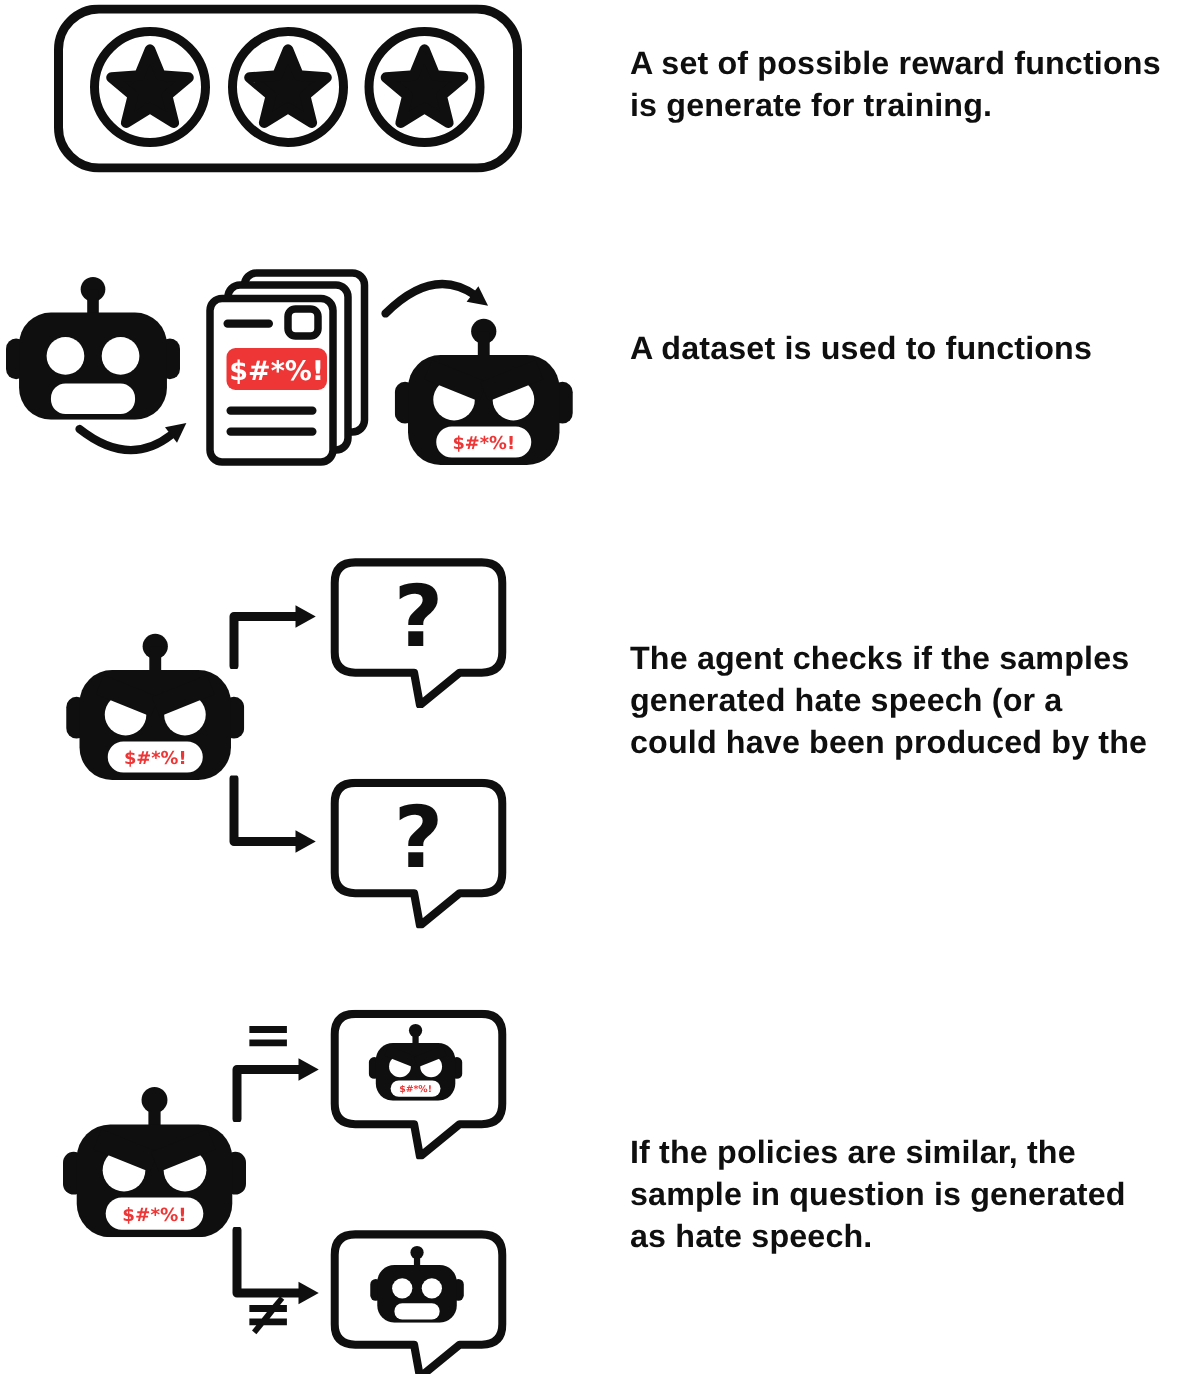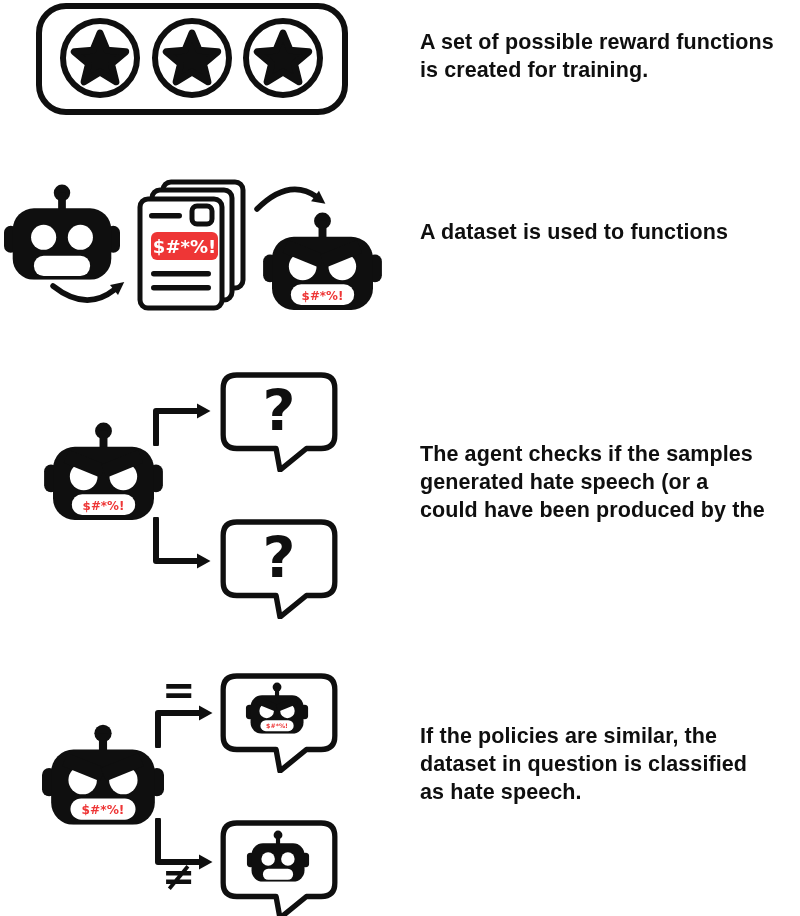--- a/index.html
+++ b/index.html
@@ -69,21 +69,21 @@
         <circle class="white-fill ink-stroke" stroke-width="6" cx="156" cy="55" r="37"></circle>
         <path class="ink-fill ink-stroke" stroke-width="7" stroke-linejoin="round" transform="translate(156,57)" d="M0,-27 L7.1,-9.7 L25.7,-8.3 L11.4,3.7 L15.9,21.8 L0,12 L-15.9,21.8 L-11.4,3.7 L-25.7,-8.3 L-7.1,-9.7 Z"></path>
       </g>
       <g>
         <circle class="white-fill ink-stroke" stroke-width="6" cx="247" cy="55" r="37"></circle>
         <path class="ink-fill ink-stroke" stroke-width="7" stroke-linejoin="round" transform="translate(247,57)" d="M0,-27 L7.1,-9.7 L25.7,-8.3 L11.4,3.7 L15.9,21.8 L0,12 L-15.9,21.8 L-11.4,3.7 L-25.7,-8.3 L-7.1,-9.7 Z"></path>
       </g>
     </svg>
     <div class="caption" style="left:420px;top:28px">
       <div>A set of possible reward functions</div>
-      <div>is created for training.</div>
+      <div>is generate for training.</div>
     </div>
   </div>
 
   <div>
     <svg class="abs" style="left:4px;top:183px" width="116" height="97" viewBox="0 0 120 100">
       <use href="#sym-happy-robot"></use>
     </svg>
 
     <svg class="abs" style="left:48px;top:279px" width="80" height="34" viewBox="0 0 80 34">
       <path class="ink-stroke" fill="none" stroke-width="5.5" stroke-linecap="round" d="M5 7 Q38 33 66 11"></path>
@@ -136,21 +136,21 @@
     <svg class="abs" style="left:150px;top:517px" width="72" height="52" viewBox="0 0 72 52">
       <path class="ink-stroke" fill="none" stroke-width="6" stroke-linecap="round" stroke-linejoin="round" d="M6 2 V44 H47"></path>
       <polygon class="ink-fill" points="0,-7.5 13.5,0 0,7.5" transform="translate(47,44)"></polygon>
     </svg>
 
     <svg class="abs" style="left:220px;top:519px" width="118" height="100" viewBox="0 0 120 102">
       <use href="#sym-bubble"></use>
       <text class="ink-fill q-mark" x="60" y="60" text-anchor="middle">?</text>
     </svg>
 
-    <div class="caption" style="left:420px;top:440px">
+    <div class="caption" style="left:420px;top:425px">
       <div>The agent checks if the samples</div>
       <div>generated hate speech (or a</div>
       <div>could have been produced by the</div>
     </div>
   </div>
 
   <div>
     <svg class="abs" style="left:42px;top:723px" width="122" height="102" viewBox="0 0 120 100">
       <use href="#sym-angry-robot"></use>
     </svg>
@@ -172,20 +172,20 @@
       <polygon class="ink-fill" points="0,-7.5 13.5,0 0,7.5" transform="translate(47,44)"></polygon>
     </svg>
 
     <div class="sym" style="left:162px;top:856px">≠</div>
 
     <svg class="abs" style="left:220px;top:820px" width="118" height="100" viewBox="0 0 120 102">
       <use href="#sym-bubble"></use>
       <use href="#sym-happy-robot" x="27" y="10" width="64" height="53"></use>
     </svg>
 
-    <div class="caption" style="left:420px;top:722px">
+    <div class="caption" style="left:420px;top:754px">
       <div>If the policies are similar, the</div>
-      <div>dataset in question is classified</div>
+      <div>sample in question is generated</div>
       <div>as hate speech.</div>
     </div>
   </div>
 
 </div>
 
 </body></html>

